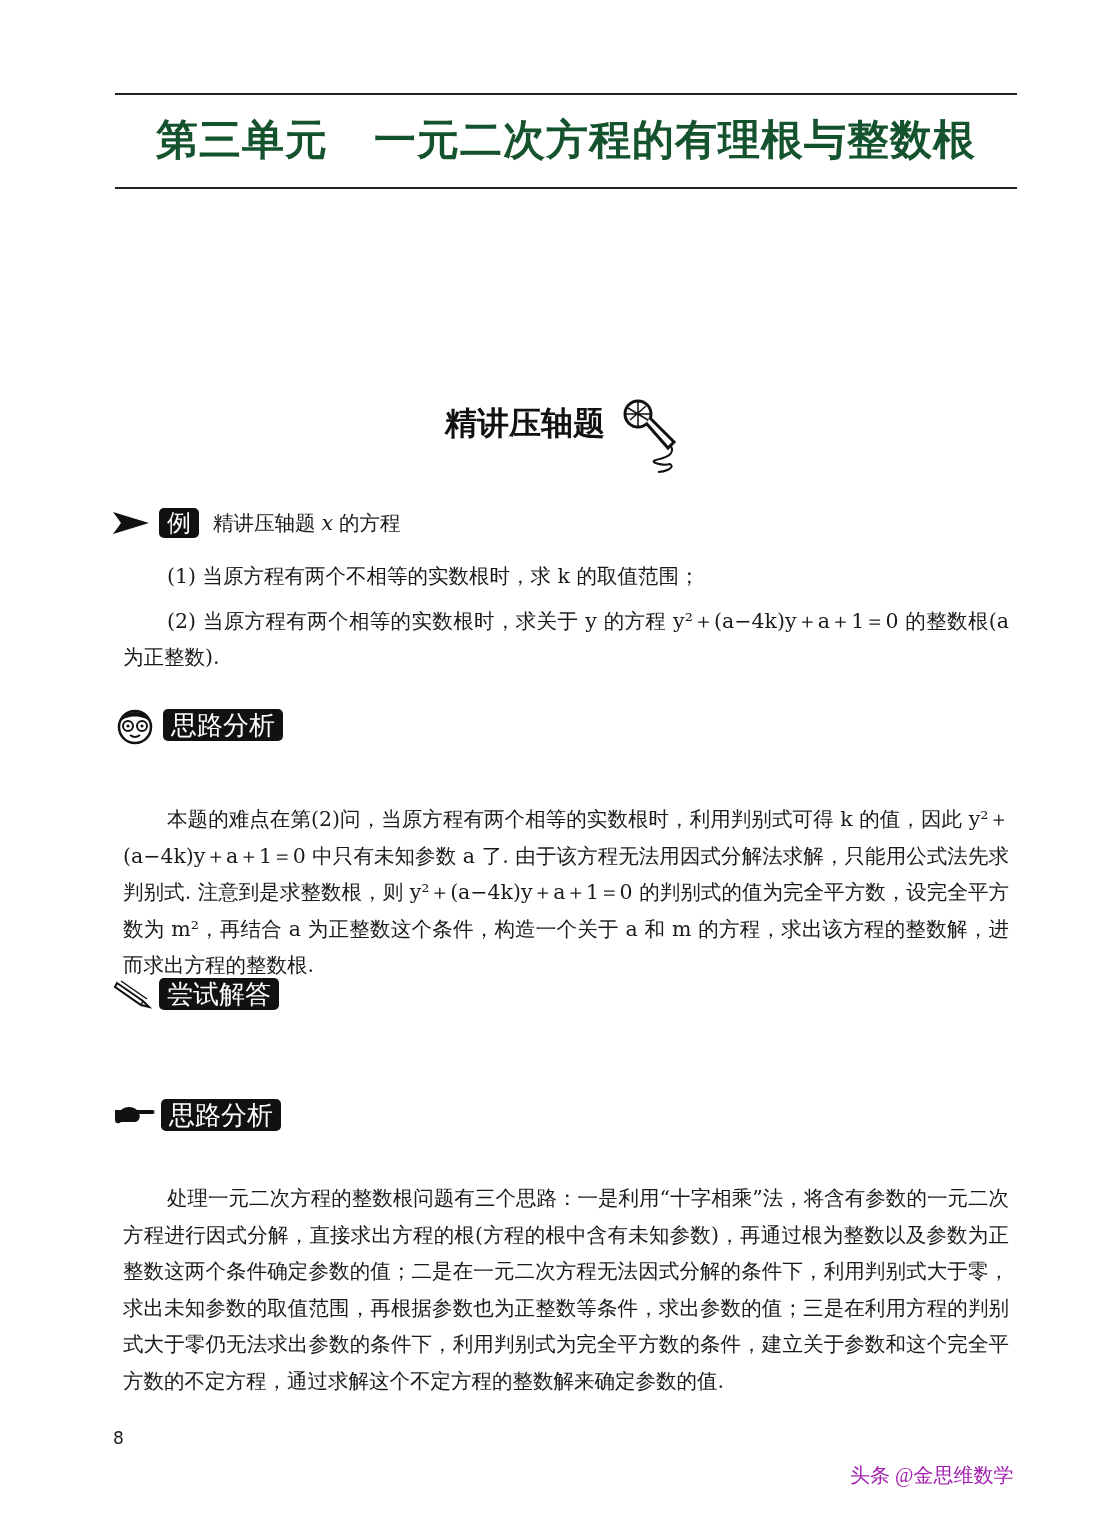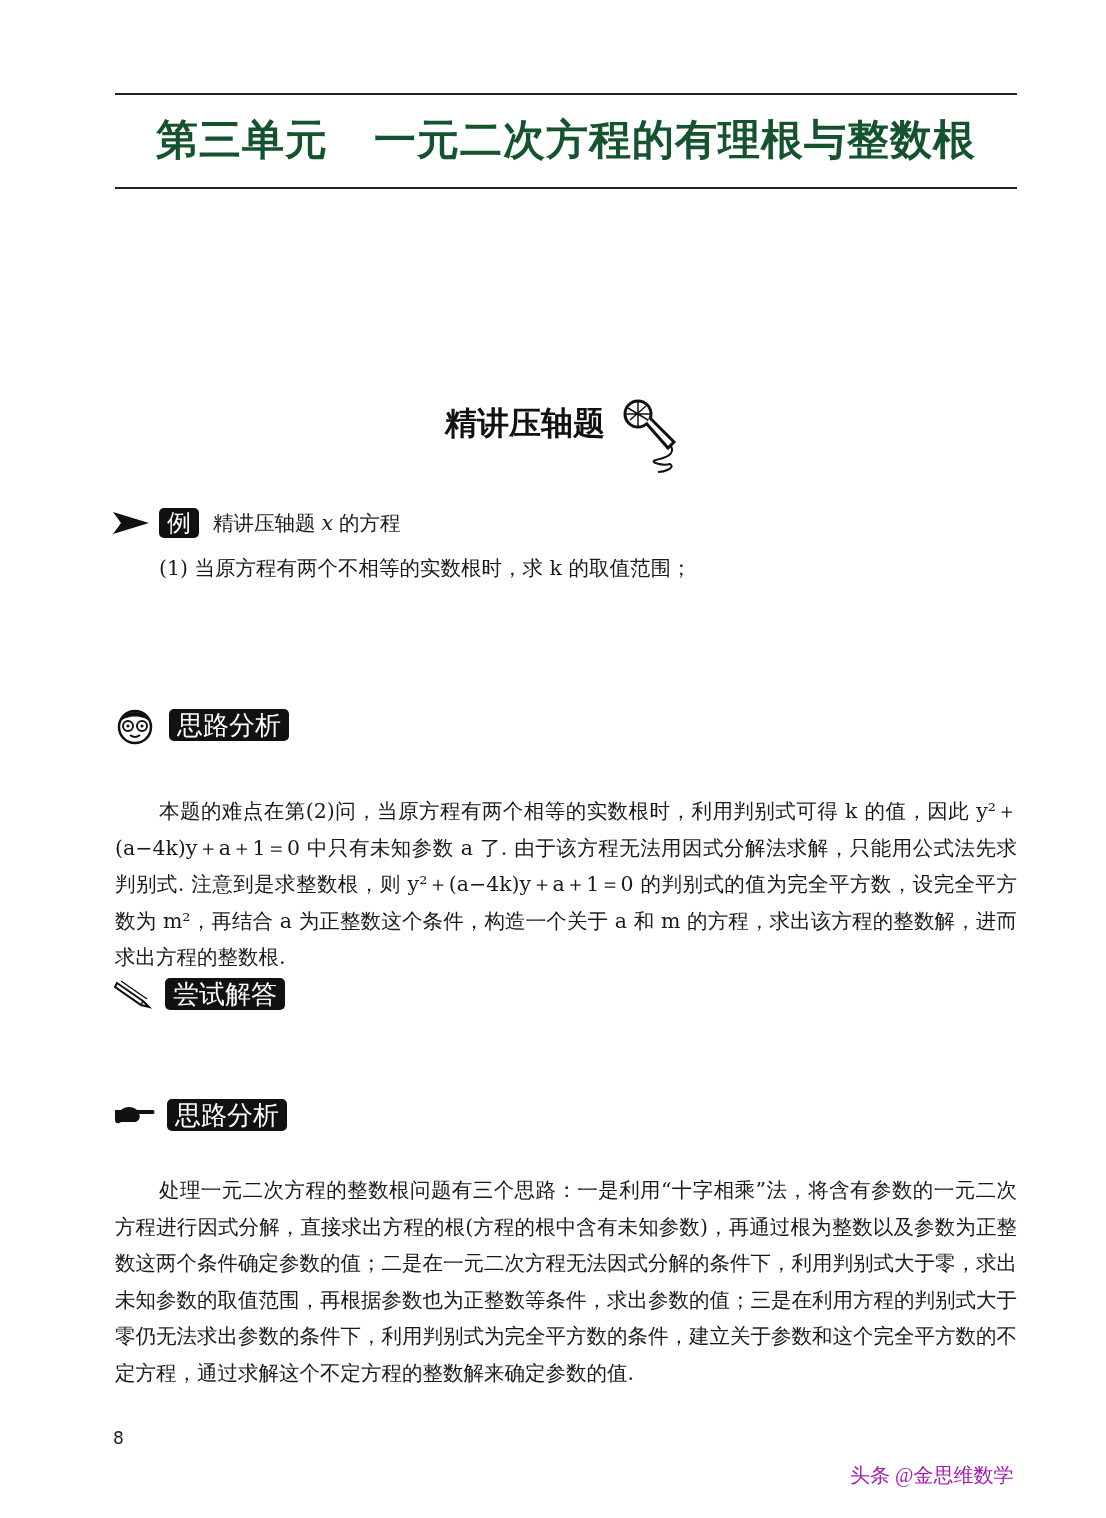--- a/index.html
+++ b/index.html
@@ -13,28 +13,28 @@
     font-family:Liberation Sans, sans-serif; font-size:42px; font-weight:bold;
     letter-spacing:1px; color:#14532d;
   }
   .unit-title .gap { display:inline-block; width:46px; }
   .section-title {
     position:absolute; top:402px; left:445px;
     font-family:Liberation Mono, monospace; font-size:32px; font-weight:bold; color:#111;
   }
   .mic { position:absolute; left:618px; top:396px; width:72px; height:78px; }
   .para { position:absolute; left:115px; width:902px; font-size:20.5px; line-height:36.5px; }
-  .para p { margin:0; text-align:justify; }
+  .para p { margin:8px; text-align:justify; }
   .indent { text-indent:44px; }
   .badge {
     display:inline-block; background:#111; color:#fff; border-radius:5px;
     font-family:"DejaVu Sans", "Liberation Sans", sans-serif; font-size:26px; line-height:32px;
     padding:0 8px; vertical-align:middle;
   }
-  .hdr { position:absolute; left:113px; display:flex; align-items:center; gap:12px; }
+  .hdr { position:absolute; left:113px; display:flex; align-items:center; gap:6px; }
   .ex-line { position:absolute; left:113px; top:508px; display:flex; align-items:center; font-size:20.5px; }
   .ex-line .badge { font-size:24px; line-height:30px; padding:0 8px; margin-left:10px; margin-right:14px; }
   i.m { font-style:italic; font-family:"DejaVu Serif", serif; }
   .page-num { position:absolute; left:113px; top:1428px; font-family:"DejaVu Sans", sans-serif; font-size:17px; }
   .watermark {
     position:absolute; left:850px; top:1462px; font-family:Liberation Serif, serif; font-size:20px;
     color:#a21caf; text-shadow:1px 1px 0 #fff, -1px -1px 0 #fff;
   }
 </style>
 </head>
@@ -59,20 +59,21 @@
       <path d="M0 2 L36 13 L0 24 L8 13 Z" fill="#111"></path>
     </svg>
   <span class="badge">例</span>
   <span>精讲压轴题</span>
   <i class="m" style="margin:0 6px;">x</i>
   <span>的方程</span>
 </div>
 
 <div class="para" style="top:550px;">
   <p class="indent">(1) 当原方程有两个不相等的实数根时，求 k 的取值范围；</p>
+  <p class="indent">(2) 当原方程有两个相等的实数根时，求关于 y 的方程 y²＋(a−4k)y＋a＋1＝0 的整数根(a 为正整数).</p>
 </div>
 
 <div class="hdr" style="top:705px;">
   <svg width="44" height="40" viewBox="0 0 44 40">
     <circle cx="22" cy="22" r="16" fill="#fff" stroke="#111" stroke-width="2.5"></circle>
     <path d="M8 16 C10 4, 34 4, 36 16 C30 10, 14 10, 8 16 Z" fill="#111"></path>
     <circle cx="15" cy="21" r="5" fill="#fff" stroke="#111" stroke-width="2"></circle>
     <circle cx="29" cy="21" r="5" fill="#fff" stroke="#111" stroke-width="2"></circle>
     <circle cx="15" cy="21" r="1.6" fill="#111"></circle>
       <circle cx="29" cy="21" r="1.6" fill="#111"></circle>

